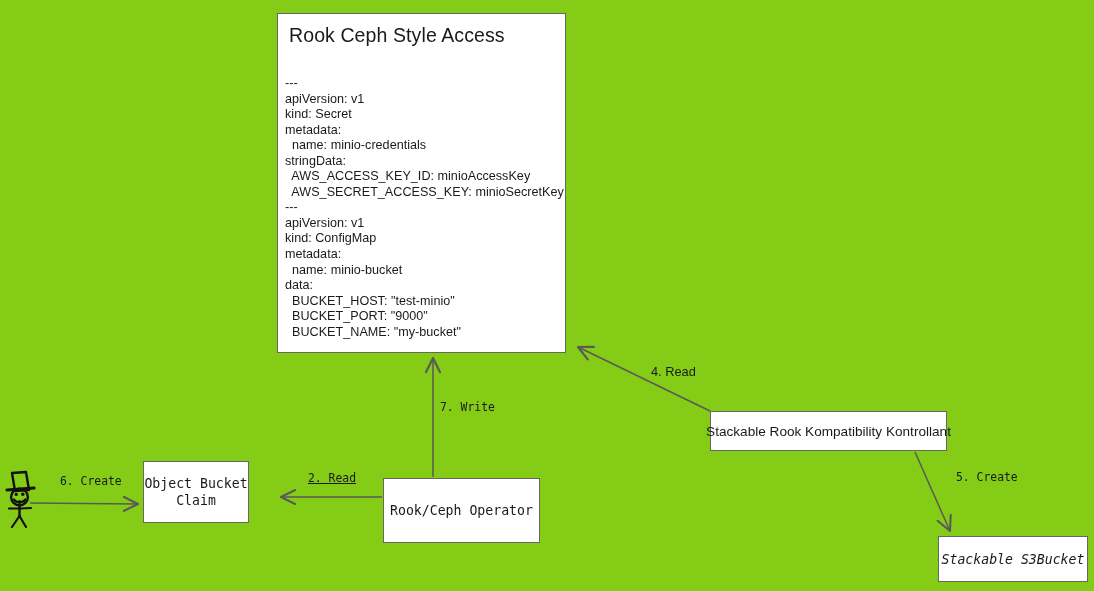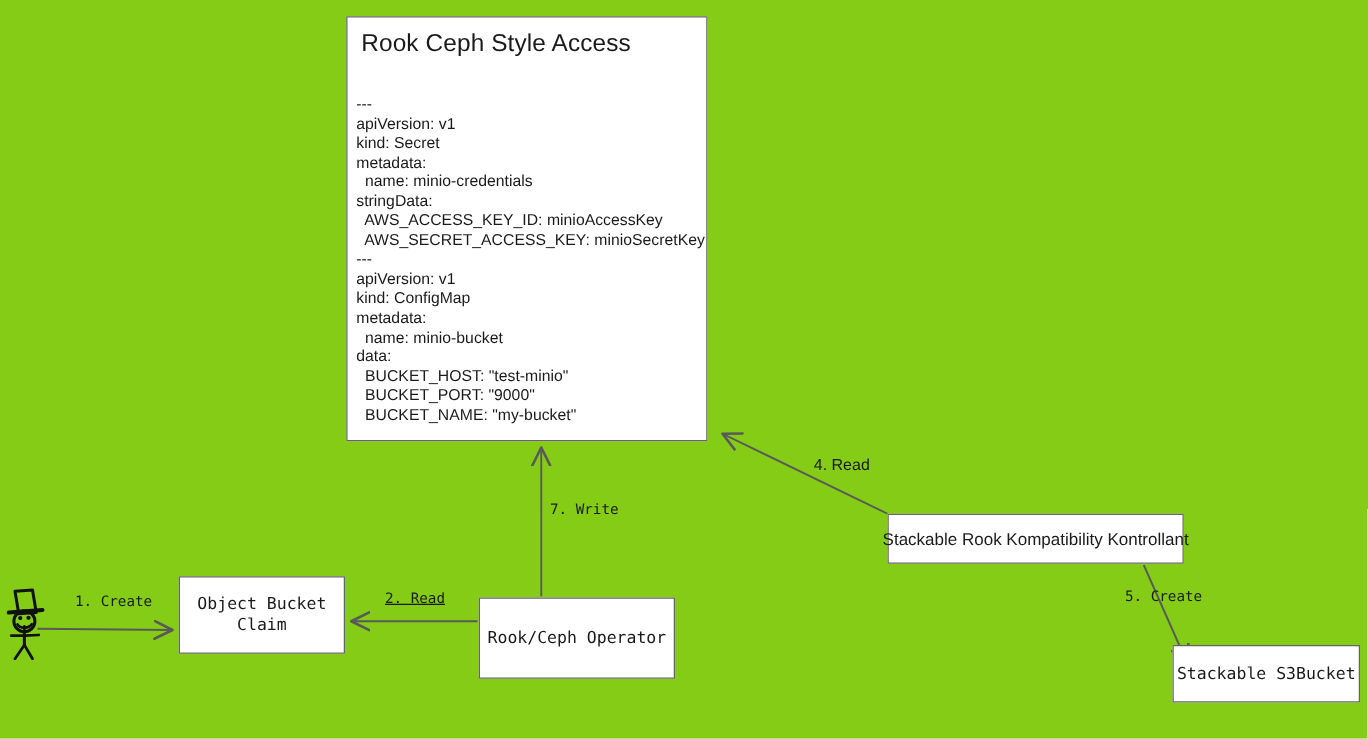--- a/index.html
+++ b/index.html
@@ -61,40 +61,41 @@
     line-height: 15.55px;
     color: #1a1a1a;
     white-space: pre;
     letter-spacing: 0.02px;
   }
 
   
   #obc-box {
     left: 143px;
     top: 461px;
-    width: 133px;
+    width: 106px;
     height: 62px;
   }
   #operator-box {
     left: 383px;
     top: 478px;
     width: 157px;
     height: 65px;
   }
   #srkk-box {
     left: 710px;
     top: 411px;
     width: 237px;
     height: 40px;
   }
   #s3bucket-box {
     left: 938px;
-    top: 516px;
+    top: 536px;
     width: 150px;
     height: 46px;
+    font-style: italic;
   }
   .node-label {
     position: absolute;
     left: 0;
     top: 0;
     width: 100%;
     height: 100%;
     display: flex;
     align-items: center;
     justify-content: center;
@@ -125,21 +126,21 @@
     font-size: 11.4px;
   }
   .edge-label.sans {
     font-family: "Liberation Sans", sans-serif;
     font-size: 12.8px;
   }
   #label-create1 { left: 60px;  top: 474px; }
   #label-read2   { left: 308px; top: 471px; text-decoration: underline; }
   #label-write3  { left: 440px; top: 400px; }
   #label-read4   { left: 651px; top: 364px; }
-  #label-create5 { left: 900px; top: 470px; }
+  #label-create5 { left: 956px; top: 470px; }
 
   
   #actor {
     position: absolute;
     left: 2px;
     top: 470px;
     width: 44px;
     height: 58px;
   }
 </style>
@@ -229,19 +230,19 @@
   </div>
 
   <div id="srkk-box" class="node">
     <div class="node-label sans-label">Stackable Rook Kompatibility Kontrollant</div>
   </div>
 
   <div id="s3bucket-box" class="node">
     <div class="node-label mono-label">Stackable S3Bucket</div>
   </div>
 
-  <div id="label-create1" class="edge-label mono">1. Create</div>
+  <div id="label-create1" class="edge-label mono">6. Create</div>
   <div id="label-read2" class="edge-label mono">2. Read</div>
   <div id="label-write3" class="edge-label mono">7. Write</div>
   <div id="label-read4" class="edge-label sans">4. Read</div>
   <div id="label-create5" class="edge-label mono">5. Create</div>
 
 </div>
 
 </body></html>

